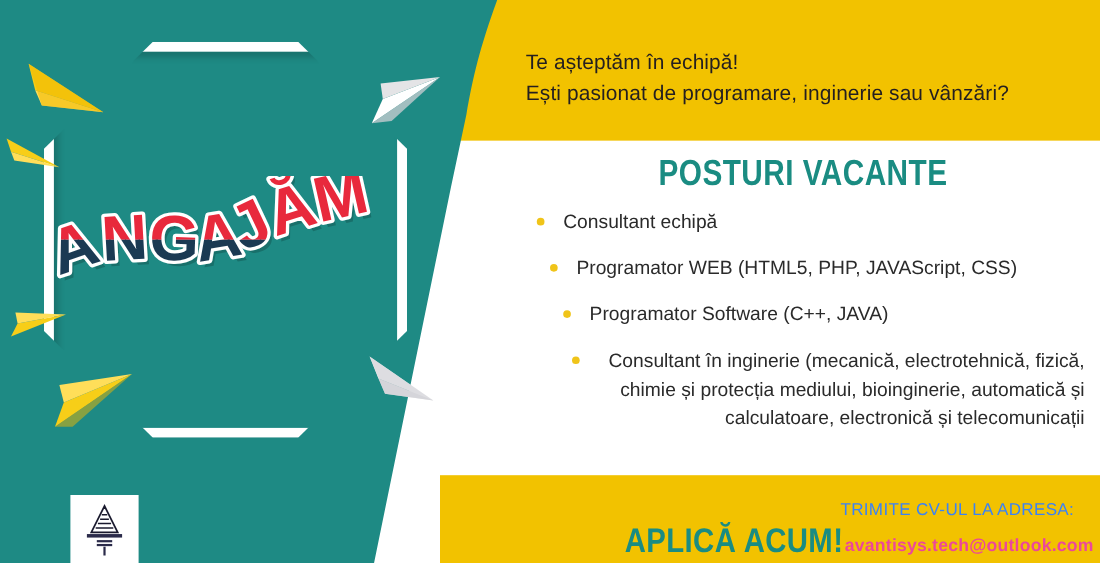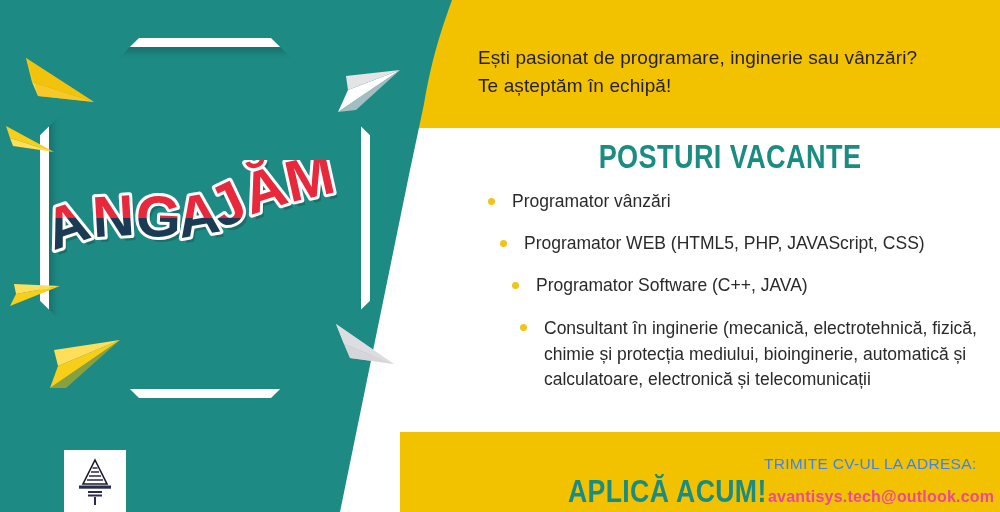--- a/index.html
+++ b/index.html
@@ -76,21 +76,21 @@
   }
   ul.jobs li .dot{
     position:absolute;width:7px;height:7px;border-radius:50%;
     background:#F0C419;top:8px;
   }
   ul.jobs li .txt{display:block;}
   
   li.l1 .dot{left:18px}   li.l1 .txt{padding-left:42px;}
   li.l2 .dot{left:30px}   li.l2 .txt{padding-left:54px;}
   li.l3 .dot{left:42px}   li.l3 .txt{padding-left:66px;}
-  li.l4 .dot{left:50px}   li.l4 .txt{padding-left:74px;text-align:left;padding-right:14px;line-height:1.45;}
+  li.l4 .dot{left:50px}   li.l4 .txt{padding-left:74px;text-align:right;padding-right:14px;line-height:1.45;}
 
   
   .logo-box{
     position:absolute;left:64px;top:450px;width:62px;height:62px;
     background:#FFFFFF;
   }
   .logo-box svg{display:block;margin:6px auto 0;}
   .brand{
     position:absolute;left:150px;top:462px;
   }
@@ -199,30 +199,30 @@
 
       <g clip-path="url(#botHalfClip)">
         <text font-family="'Liberation Sans', sans-serif" font-size="58" font-weight="bold" fill="#1B3A53">
           <textPath href="#arcpath" startOffset="0">ANGAJĂM</textPath>
         </text>
       </g>
     </svg>
   </div>
 
   <div class="intro">
+    <div>Te așteptăm în echipă!</div>
     <div>Ești pasionat de programare, inginerie sau vânzări?</div>
-    <div>Te așteptăm în echipă!</div>
   </div>
 
   <div class="heading">POSTURI VACANTE</div>
 
   <ul class="jobs">
     <li class="l1">
       <span class="dot"></span>
-      <span class="txt">Programator vânzări</span>
+      <span class="txt">Consultant echipă</span>
     </li>
     <li class="l2">
       <span class="dot"></span>
       <span class="txt">Programator WEB (HTML5, PHP, JAVAScript, CSS)</span>
     </li>
     <li class="l3">
       <span class="dot"></span>
       <span class="txt">Programator Software (C++, JAVA)</span>
     </li>
     <li class="l4">

